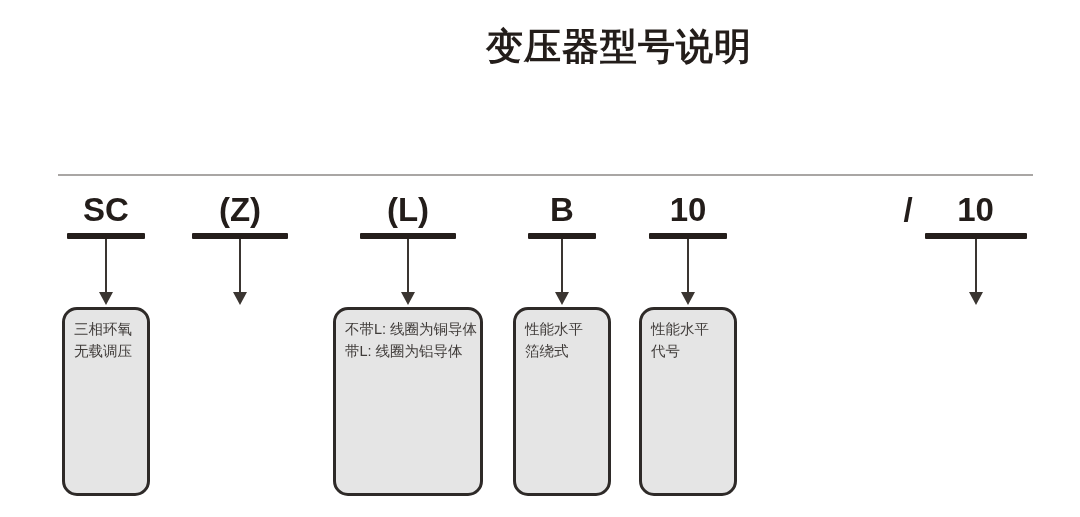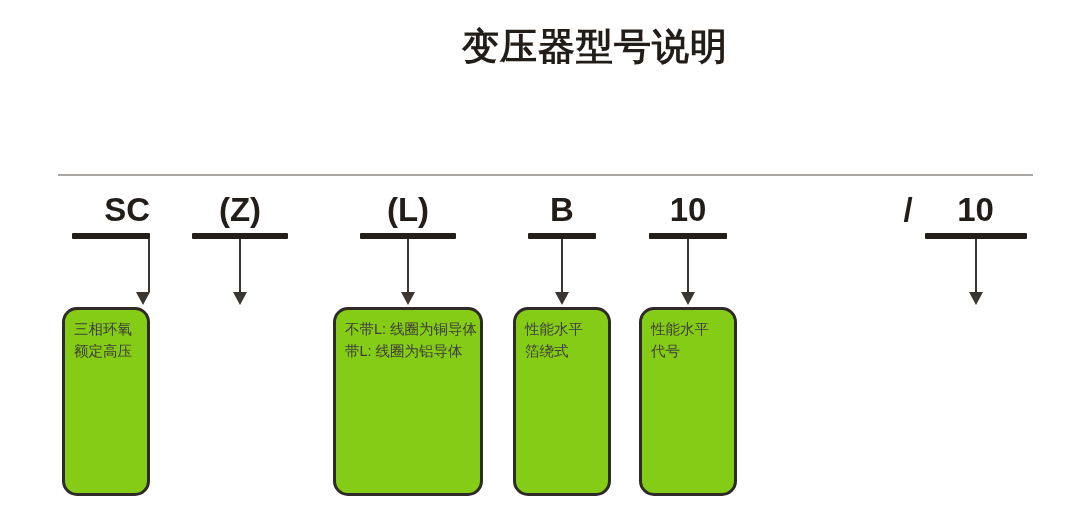--- a/index.html
+++ b/index.html
@@ -5,21 +5,21 @@
   html,body{margin:0;padding:0;background:#ffffff;}
   .canvas{
     position:relative;
     width:1080px;height:517px;
     background:#ffffff;
     overflow:hidden;
     font-family:"Liberation Sans","DejaVu Sans",sans-serif;
   }
   .title{
     position:absolute;
-    left:462px;top:22px;
+    left:486px;top:22px;
     margin:0;
     font-size:37px;
     font-weight:bold;
     letter-spacing:1px;
     color:#231d1a;
     white-space:nowrap;
   }
   .topline{
     position:absolute;
     left:58px;top:174px;
@@ -35,21 +35,21 @@
     font-size:33px;font-weight:bold;
     color:#231d1a;
   }
   .col{
     position:absolute;
     top:188px;
     display:flex;
     flex-direction:column;
     align-items:center;
   }
-  .c1{left:62px;width:88px;align-items:flex-end;}
+  .c1{left:62px;width:88px;}
   .c2{left:180px;width:120px;}
   .c3{left:333px;width:150px;}
   .c4{left:513px;width:98px;}
   .c5{left:639px;width:98px;}
   .c6{left:764px;width:128px;}
   .c7{left:920px;width:111px;}
   .code{
     height:44px;line-height:44px;
     font-size:33px;font-weight:bold;
     color:#231d1a;
@@ -76,21 +76,21 @@
     width:0;height:0;
     border-left:7px solid transparent;
     border-right:7px solid transparent;
     border-top:13px solid #3a3531;
   }
   .box{
     box-sizing:border-box;
     width:100%;
     height:189px;
     margin-top:2px;
-    background:#84cc16;
+    background:#e5e5e5;
     border:3px solid #2e2a28;
     border-radius:15px;
     padding:8px 4px 0 9px;
   }
   .bline{
     font-size:14.5px;
     line-height:22px;
     color:#3f3b39;
     white-space:nowrap;
   }
@@ -104,21 +104,21 @@
 
   <div class="topline"></div>
 
   <div class="col c1">
     <div class="code">SC</div>
     <div class="bar"></div>
     <div class="stem"></div>
     <div class="head"></div>
     <div class="box">
       <div class="bline">三相环氧</div>
-      <div class="bline">额定高压</div>
+      <div class="bline">无载调压</div>
     </div>
   </div>
 
   <div class="col c2">
     <div class="code">(Z)</div>
     <div class="bar"></div>
     <div class="stem"></div>
     <div class="head"></div>
   </div>
 

